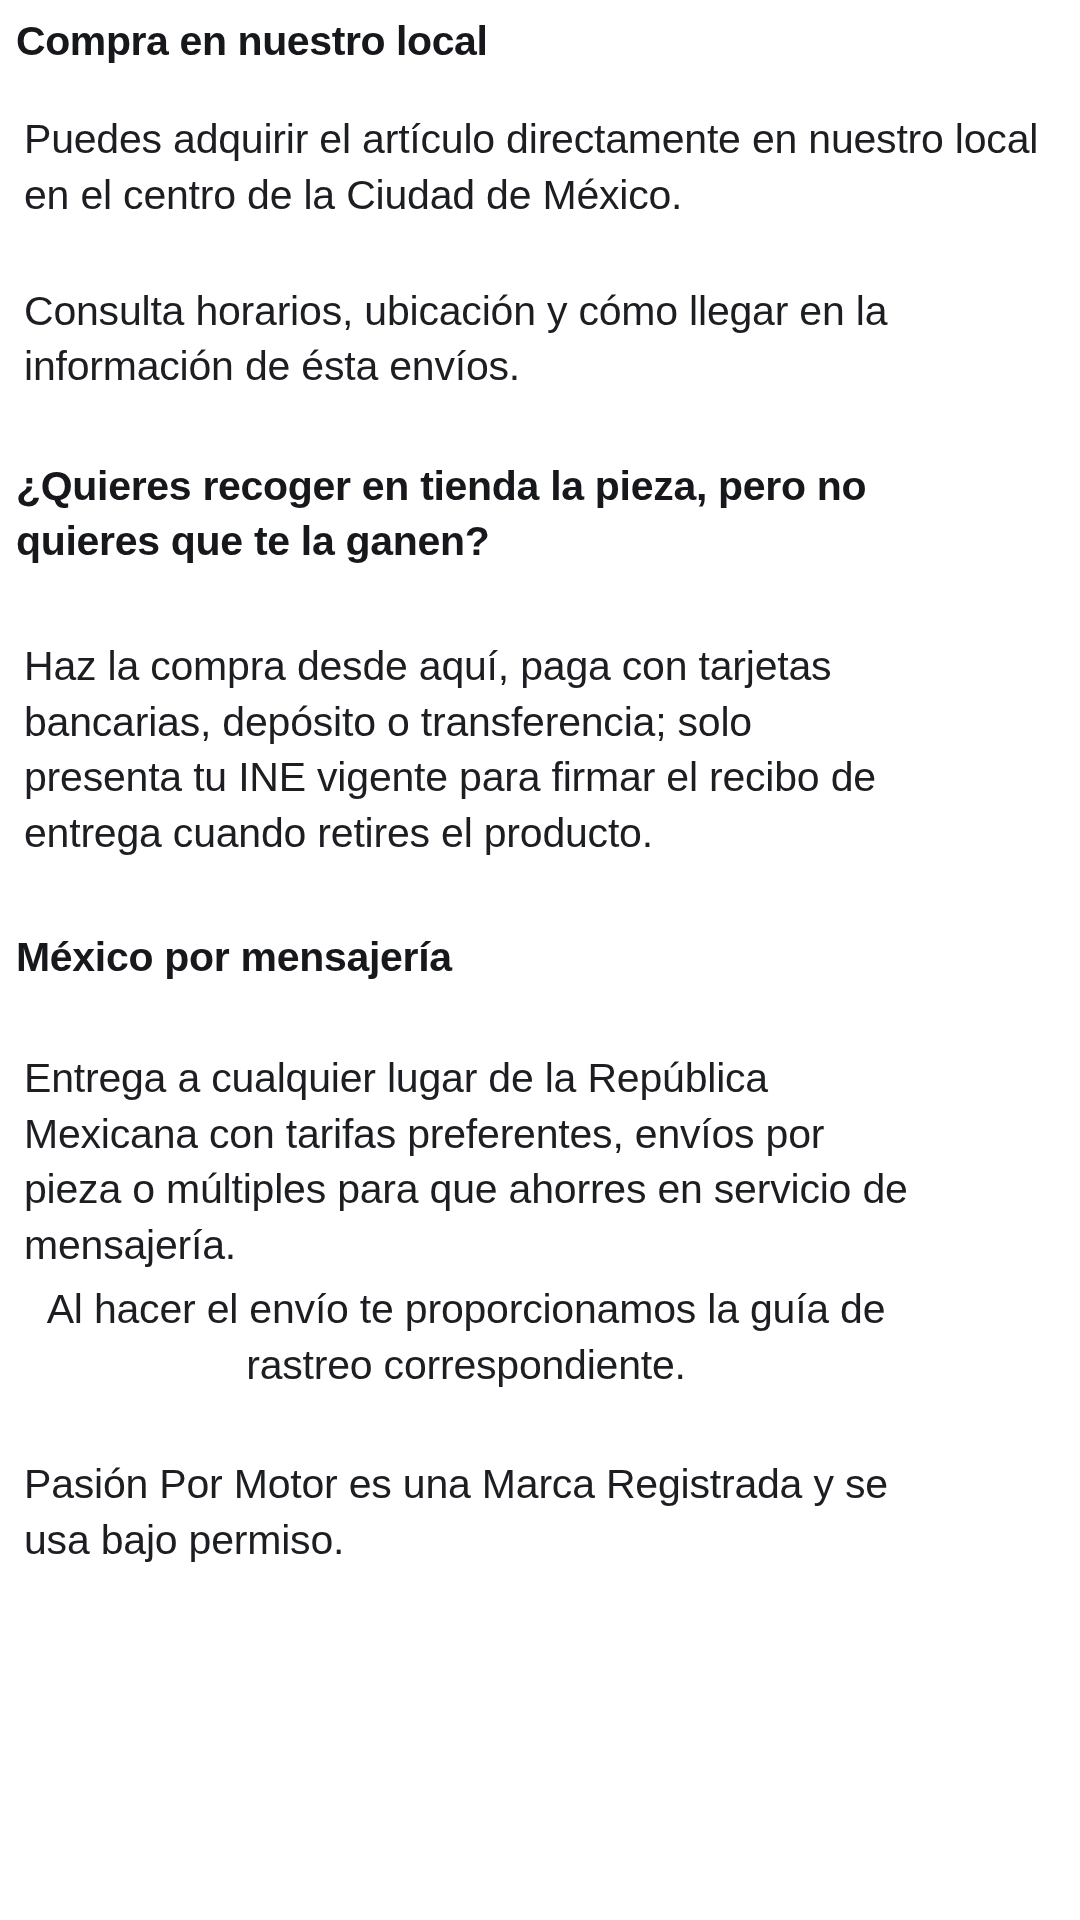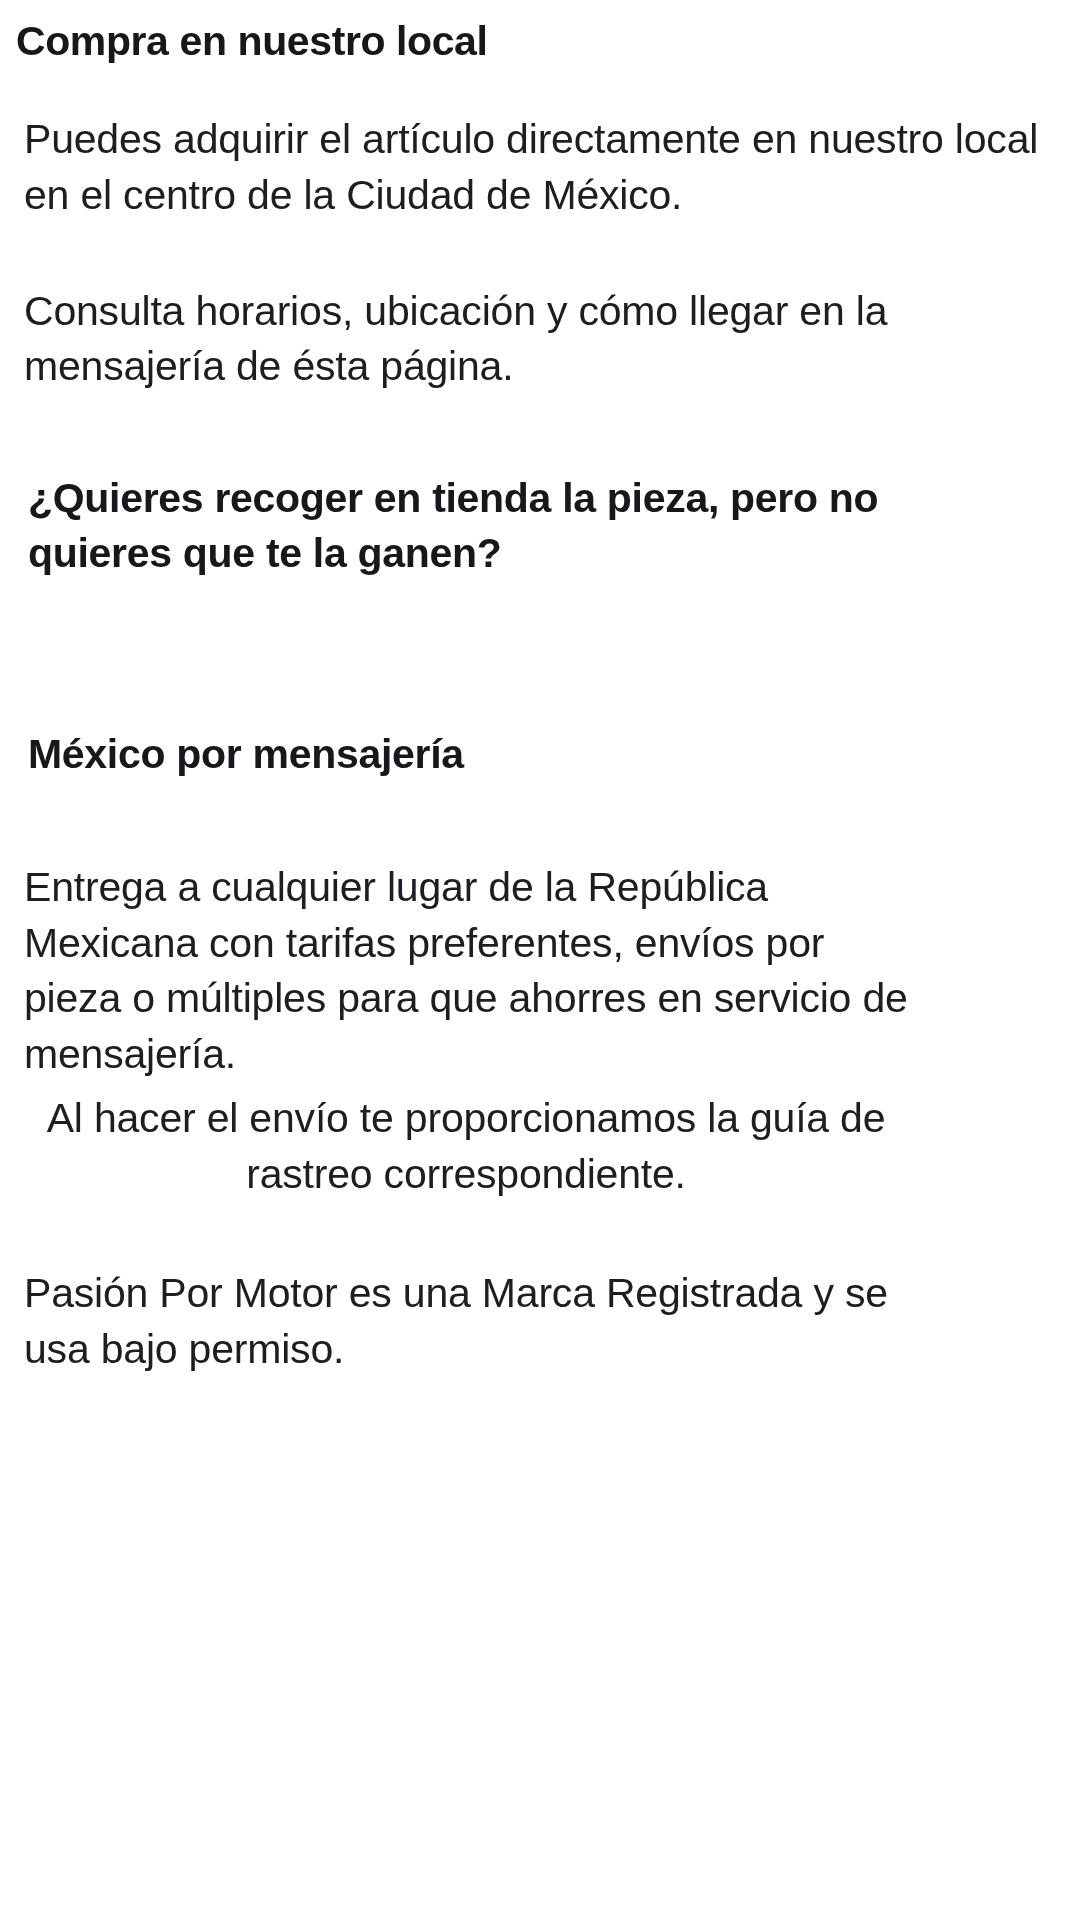--- a/index.html
+++ b/index.html
@@ -44,49 +44,50 @@
   .block-gap-2 { height: 56px; }
   .block-gap-3 { height: 62px; }
   .block-gap-4 { height: 60px; }
   .block-gap-5 { height: 58px; }
   .block-gap-6 { height: 56px; }
   .sub-strong {
     font-size: 41px;
     font-weight: bold;
     line-height: 1.34;
     letter-spacing: -0.3px;
-    margin: 12px;
+    margin: 0;
     color: #16181c;
   }
   .narrow {
     max-width: 880px;
   }
   .narrow-2 {
     max-width: 900px;
   }
 </style>
 </head>
 <body>
 
 <div class="page">
 
   <h1 class="h-strong">Compra en nuestro local</h1>
 
   <p class="para">Puedes adquirir el artículo directamente en nuestro local en el centro de la Ciudad de México.</p>
 
   <div class="block-gap-1"></div>
 
-  <p class="para narrow">Consulta horarios, ubicación y cómo llegar en la mensajería de ésta página.</p>
+  <p class="para narrow">Consulta horarios, ubicación y cómo llegar en la información de ésta envíos.</p>
 
   <div class="block-gap-2"></div>
 
   <h2 class="sub-strong narrow">¿Quieres recoger en tienda la pieza, pero no quieres que te la ganen?</h2>
 
   <div class="block-gap-3"></div>
 
+  <p class="para narrow">Haz la compra desde aquí, paga con tarjetas bancarias, depósito o transferencia; solo presenta tu INE vigente para firmar el recibo de entrega cuando retires el producto.</p>
 
   <div class="block-gap-4"></div>
 
   <h2 class="sub-strong">México por mensajería</h2>
 
   <div class="block-gap-5"></div>
 
   <p class="para narrow-2">Entrega a cualquier lugar de la República Mexicana con tarifas preferentes, envíos por pieza o múltiples para que ahorres en servicio de mensajería.</p>
 
   <p class="para narrow-2 tight">Al hacer el envío te proporcionamos la guía de rastreo correspondiente.</p>

